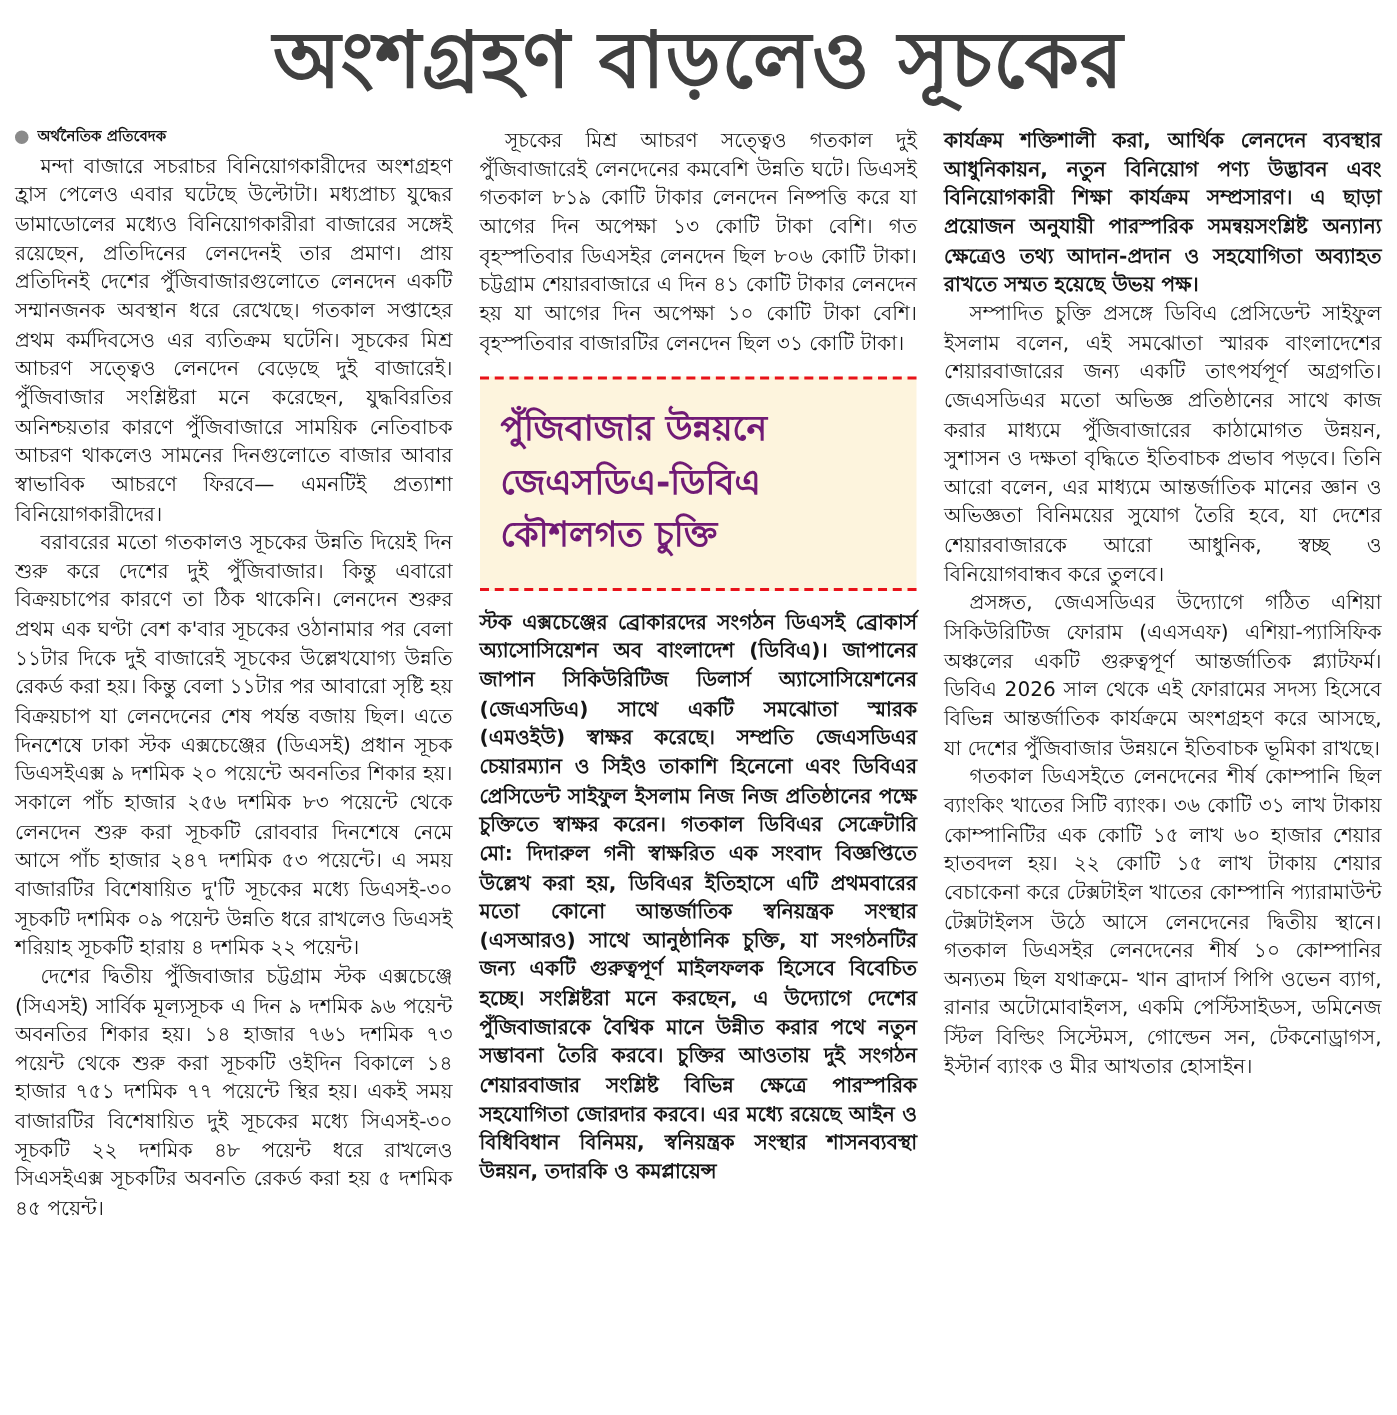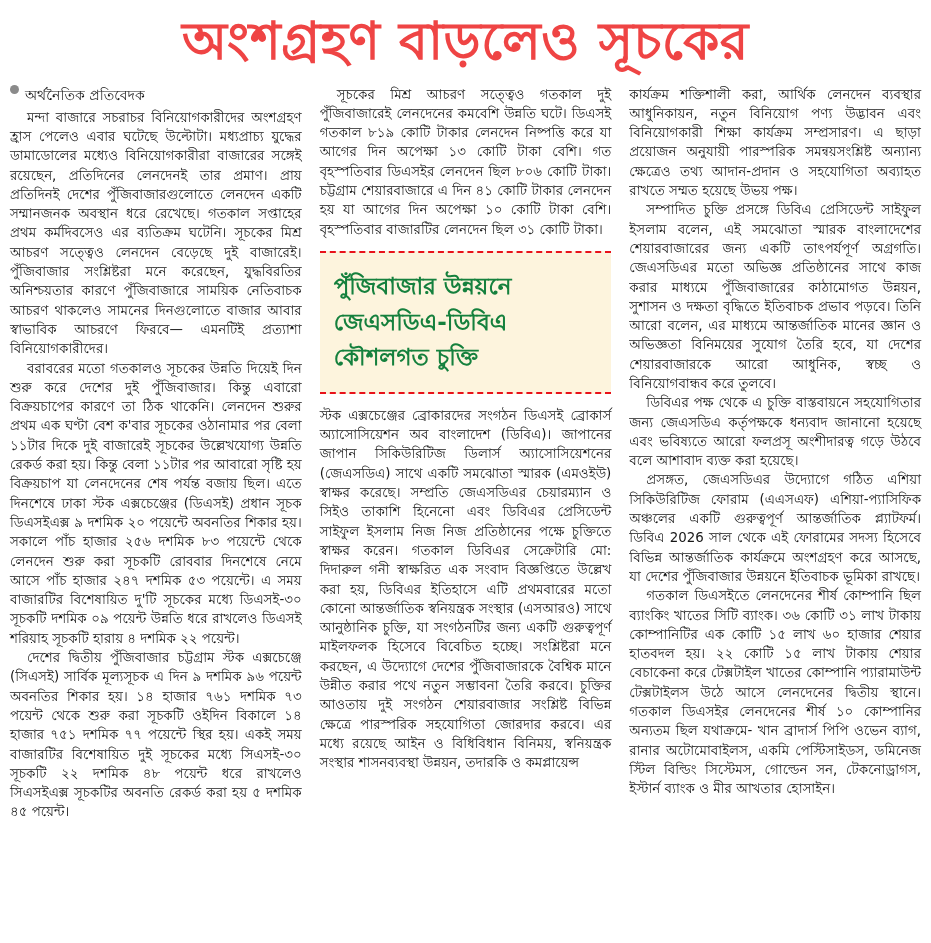--- a/index.html
+++ b/index.html
@@ -11,21 +11,21 @@
   }
   .page {
     width: 931px;
     min-height: 943px;
     padding: 6px 10px 14px 10px;
     background: #ffffff;
   }
   .headline {
     margin: 2px 0 10px 0;
     text-align: center;
-    color: #ef4444;
+    color: #404040;
     font-weight: bold;
     font-size: 52px;
     line-height: 1.28;
     letter-spacing: 0.5px;
   }
   .headline .hl-line { display: block; }
   .columns {
     display: flex;
     gap: 18px;
     align-items: flex-start;
@@ -34,43 +34,43 @@
     flex: 1 1 0;
     font-size: 13.4px;
     line-height: 1.44;
     text-align: justify;
     color: #161616;
   }
   .col p {
     margin: 0;
     text-indent: 17px;
   }
-  .col p.no-indent { text-indent: 0; }
+  .col p.no-indent { text-indent: 0; font-weight: bold; }
   .byline {
     display: flex;
-    align-items: flex-start;
+    align-items: center;
     gap: 6px;
-    font-weight: normal;
-    font-size: 14px;
+    font-weight: bold;
+    font-size: 10px;
     margin-bottom: 3px;
   }
   .byline-bullet {
     width: 9px;
     height: 9px;
     border-radius: 50%;
     background: #8a8a8a;
     flex: 0 0 auto;
   }
   .highlight-box {
     margin: 12px 0 12px 0;
     padding: 16px 14px;
     background: #fdf4dd;
     border-top: 2px dashed #e8121a;
     border-bottom: 2px dashed #e8121a;
-    color: #15803d;
+    color: #701a75;
     font-weight: bold;
     font-size: 23px;
     line-height: 1.55;
     text-align: left;
     text-indent: 0;
   }
 </style>
 </head>
 <body>
 
@@ -96,19 +96,18 @@
       <p>সূচকের মিশ্র আচরণ সত্ত্বেও গতকাল দুই পুঁজিবাজারেই লেনদেনের কমবেশি উন্নতি ঘটে। ডিএসই গতকাল ৮১৯ কোটি টাকার লেনদেন নিষ্পত্তি করে যা আগের দিন অপেক্ষা ১৩ কোটি টাকা বেশি। গত বৃহস্পতিবার ডিএসইর লেনদেন ছিল ৮০৬ কোটি টাকা। চট্টগ্রাম শেয়ারবাজারে এ দিন ৪১ কোটি টাকার লেনদেন হয় যা আগের দিন অপেক্ষা ১০ কোটি টাকা বেশি। বৃহস্পতিবার বাজারটির লেনদেন ছিল ৩১ কোটি টাকা।</p>
       <div class="highlight-box">
         <span>পুঁজিবাজার উন্নয়নে জেএসডিএ-ডিবিএ কৌশলগত চুক্তি</span>
       </div>
       <p class="no-indent">স্টক এক্সচেঞ্জের ব্রোকারদের সংগঠন ডিএসই ব্রোকার্স অ্যাসোসিয়েশন অব বাংলাদেশ (ডিবিএ)। জাপানের জাপান সিকিউরিটিজ ডিলার্স অ্যাসোসিয়েশনের (জেএসডিএ) সাথে একটি সমঝোতা স্মারক (এমওইউ) স্বাক্ষর করেছে। সম্প্রতি জেএসডিএর চেয়ারম্যান ও সিইও তাকাশি হিনেনো এবং ডিবিএর প্রেসিডেন্ট সাইফুল ইসলাম নিজ নিজ প্রতিষ্ঠানের পক্ষে চুক্তিতে স্বাক্ষর করেন। গতকাল ডিবিএর সেক্রেটারি মো: দিদারুল গনী স্বাক্ষরিত এক সংবাদ বিজ্ঞপ্তিতে উল্লেখ করা হয়, ডিবিএর ইতিহাসে এটি প্রথমবারের মতো কোনো আন্তর্জাতিক স্বনিয়ন্ত্রক সংস্থার (এসআরও) সাথে আনুষ্ঠানিক চুক্তি, যা সংগঠনটির জন্য একটি গুরুত্বপূর্ণ মাইলফলক হিসেবে বিবেচিত হচ্ছে। সংশ্লিষ্টরা মনে করছেন, এ উদ্যোগে দেশের পুঁজিবাজারকে বৈশ্বিক মানে উন্নীত করার পথে নতুন সম্ভাবনা তৈরি করবে। চুক্তির আওতায় দুই সংগঠন শেয়ারবাজার সংশ্লিষ্ট বিভিন্ন ক্ষেত্রে পারস্পরিক সহযোগিতা জোরদার করবে। এর মধ্যে রয়েছে আইন ও বিধিবিধান বিনিময়, স্বনিয়ন্ত্রক সংস্থার শাসনব্যবস্থা উন্নয়ন, তদারকি ও কমপ্লায়েন্স</p>
     </div>
 
     <div class="col">
       <p class="no-indent">কার্যক্রম শক্তিশালী করা, আর্থিক লেনদেন ব্যবস্থার আধুনিকায়ন, নতুন বিনিয়োগ পণ্য উদ্ভাবন এবং বিনিয়োগকারী শিক্ষা কার্যক্রম সম্প্রসারণ। এ ছাড়া প্রয়োজন অনুযায়ী পারস্পরিক সমন্বয়সংশ্লিষ্ট অন্যান্য ক্ষেত্রেও তথ্য আদান-প্রদান ও সহযোগিতা অব্যাহত রাখতে সম্মত হয়েছে উভয় পক্ষ।</p>
       <p>সম্পাদিত চুক্তি প্রসঙ্গে ডিবিএ প্রেসিডেন্ট সাইফুল ইসলাম বলেন, এই সমঝোতা স্মারক বাংলাদেশের শেয়ারবাজারের জন্য একটি তাৎপর্যপূর্ণ অগ্রগতি। জেএসডিএর মতো অভিজ্ঞ প্রতিষ্ঠানের সাথে কাজ করার মাধ্যমে পুঁজিবাজারের কাঠামোগত উন্নয়ন, সুশাসন ও দক্ষতা বৃদ্ধিতে ইতিবাচক প্রভাব পড়বে। তিনি আরো বলেন, এর মাধ্যমে আন্তর্জাতিক মানের জ্ঞান ও অভিজ্ঞতা বিনিময়ের সুযোগ তৈরি হবে, যা দেশের শেয়ারবাজারকে আরো আধুনিক, স্বচ্ছ ও বিনিয়োগবান্ধব করে তুলবে।</p>
-      <p>ডিবিএর পক্ষ থেকে এ চুক্তি বাস্তবায়নে সহযোগিতার জন্য জেএসডিএ কর্তৃপক্ষকে ধন্যবাদ জানানো হয়েছে এবং ভবিষ্যতে আরো ফলপ্রসূ অংশীদারত্ব গড়ে উঠবে বলে আশাবাদ ব্যক্ত করা হয়েছে।</p>
       <p>প্রসঙ্গত, জেএসডিএর উদ্যোগে গঠিত এশিয়া সিকিউরিটিজ ফোরাম (এএসএফ) এশিয়া-প্যাসিফিক অঞ্চলের একটি গুরুত্বপূর্ণ আন্তর্জাতিক প্ল্যাটফর্ম। ডিবিএ 2026 সাল থেকে এই ফোরামের সদস্য হিসেবে বিভিন্ন আন্তর্জাতিক কার্যক্রমে অংশগ্রহণ করে আসছে, যা দেশের পুঁজিবাজার উন্নয়নে ইতিবাচক ভূমিকা রাখছে।</p>
       <p>গতকাল ডিএসইতে লেনদেনের শীর্ষ কোম্পানি ছিল ব্যাংকিং খাতের সিটি ব্যাংক। ৩৬ কোটি ৩১ লাখ টাকায় কোম্পানিটির এক কোটি ১৫ লাখ ৬০ হাজার শেয়ার হাতবদল হয়। ২২ কোটি ১৫ লাখ টাকায় শেয়ার বেচাকেনা করে টেক্সটাইল খাতের কোম্পানি প্যারামাউন্ট টেক্সটাইলস উঠে আসে লেনদেনের দ্বিতীয় স্থানে। গতকাল ডিএসইর লেনদেনের শীর্ষ ১০ কোম্পানির অন্যতম ছিল যথাক্রমে- খান ব্রাদার্স পিপি ওভেন ব্যাগ, রানার অটোমোবাইলস, একমি পেস্টিসাইডস, ডমিনেজ স্টিল বিল্ডিং সিস্টেমস, গোল্ডেন সন, টেকনোড্রাগস, ইস্টার্ন ব্যাংক ও মীর আখতার হোসাইন।</p>
     </div>
 
   </div>
 </div>
 
 </body></html>

